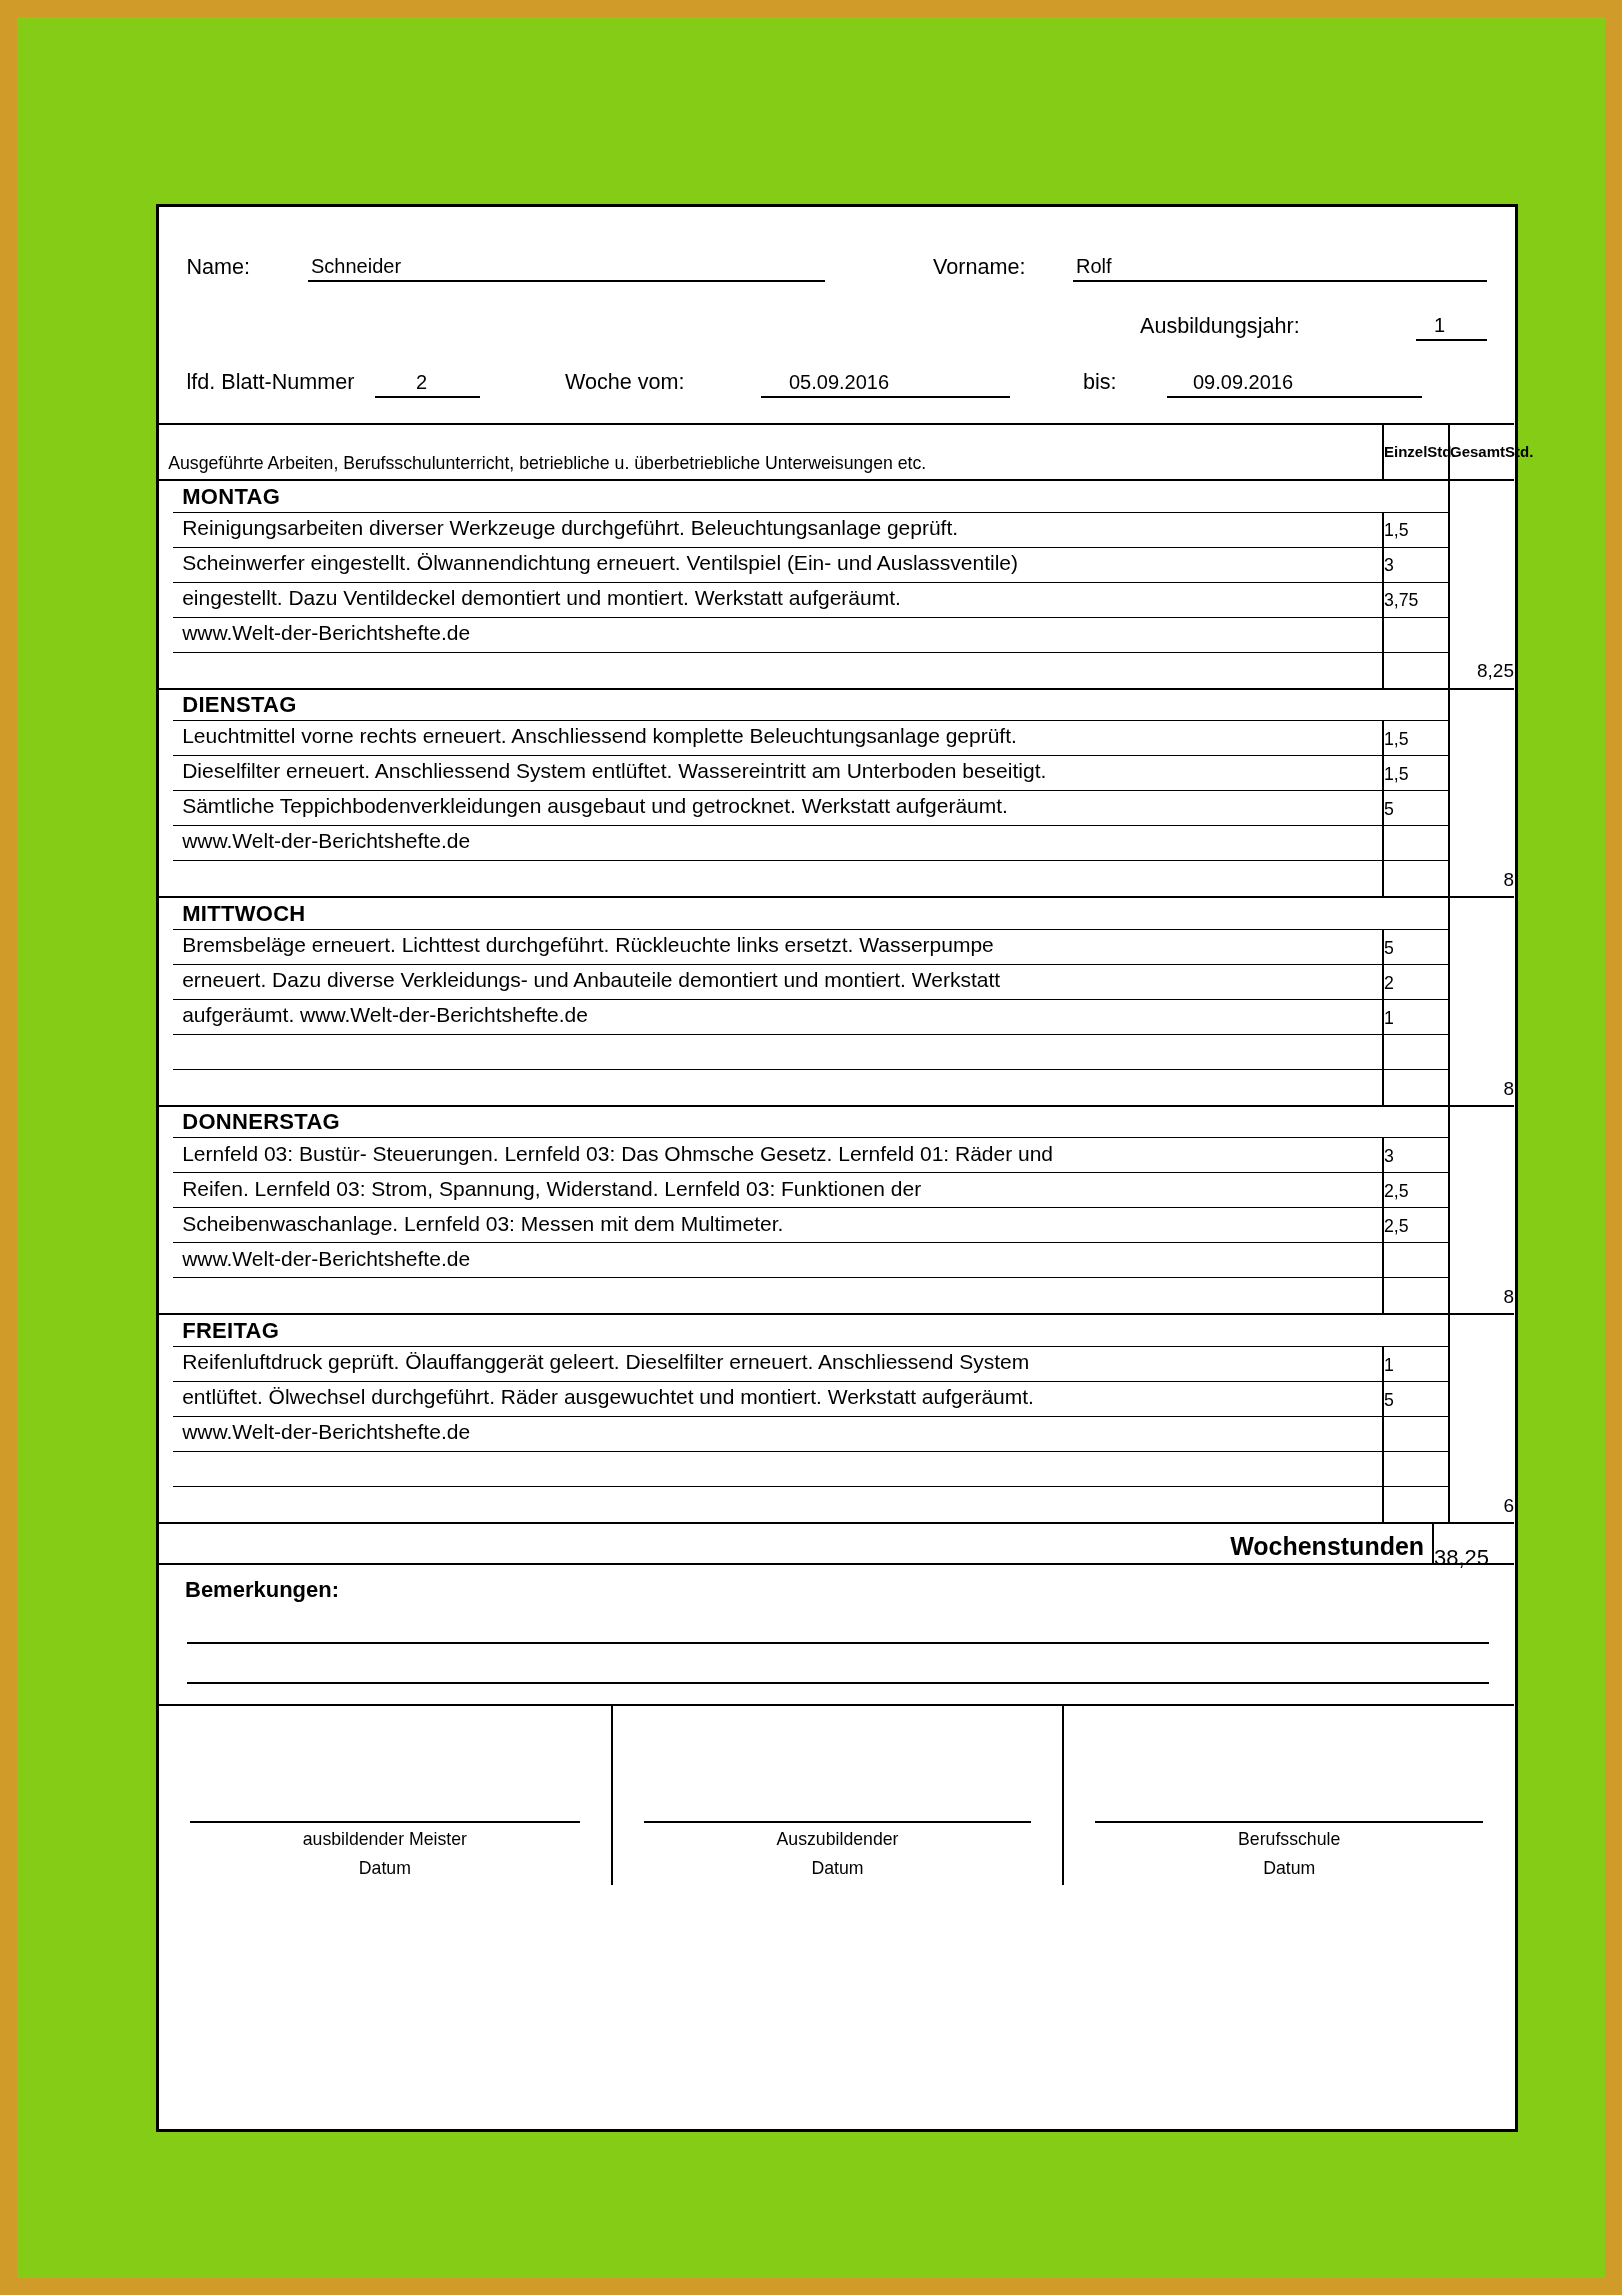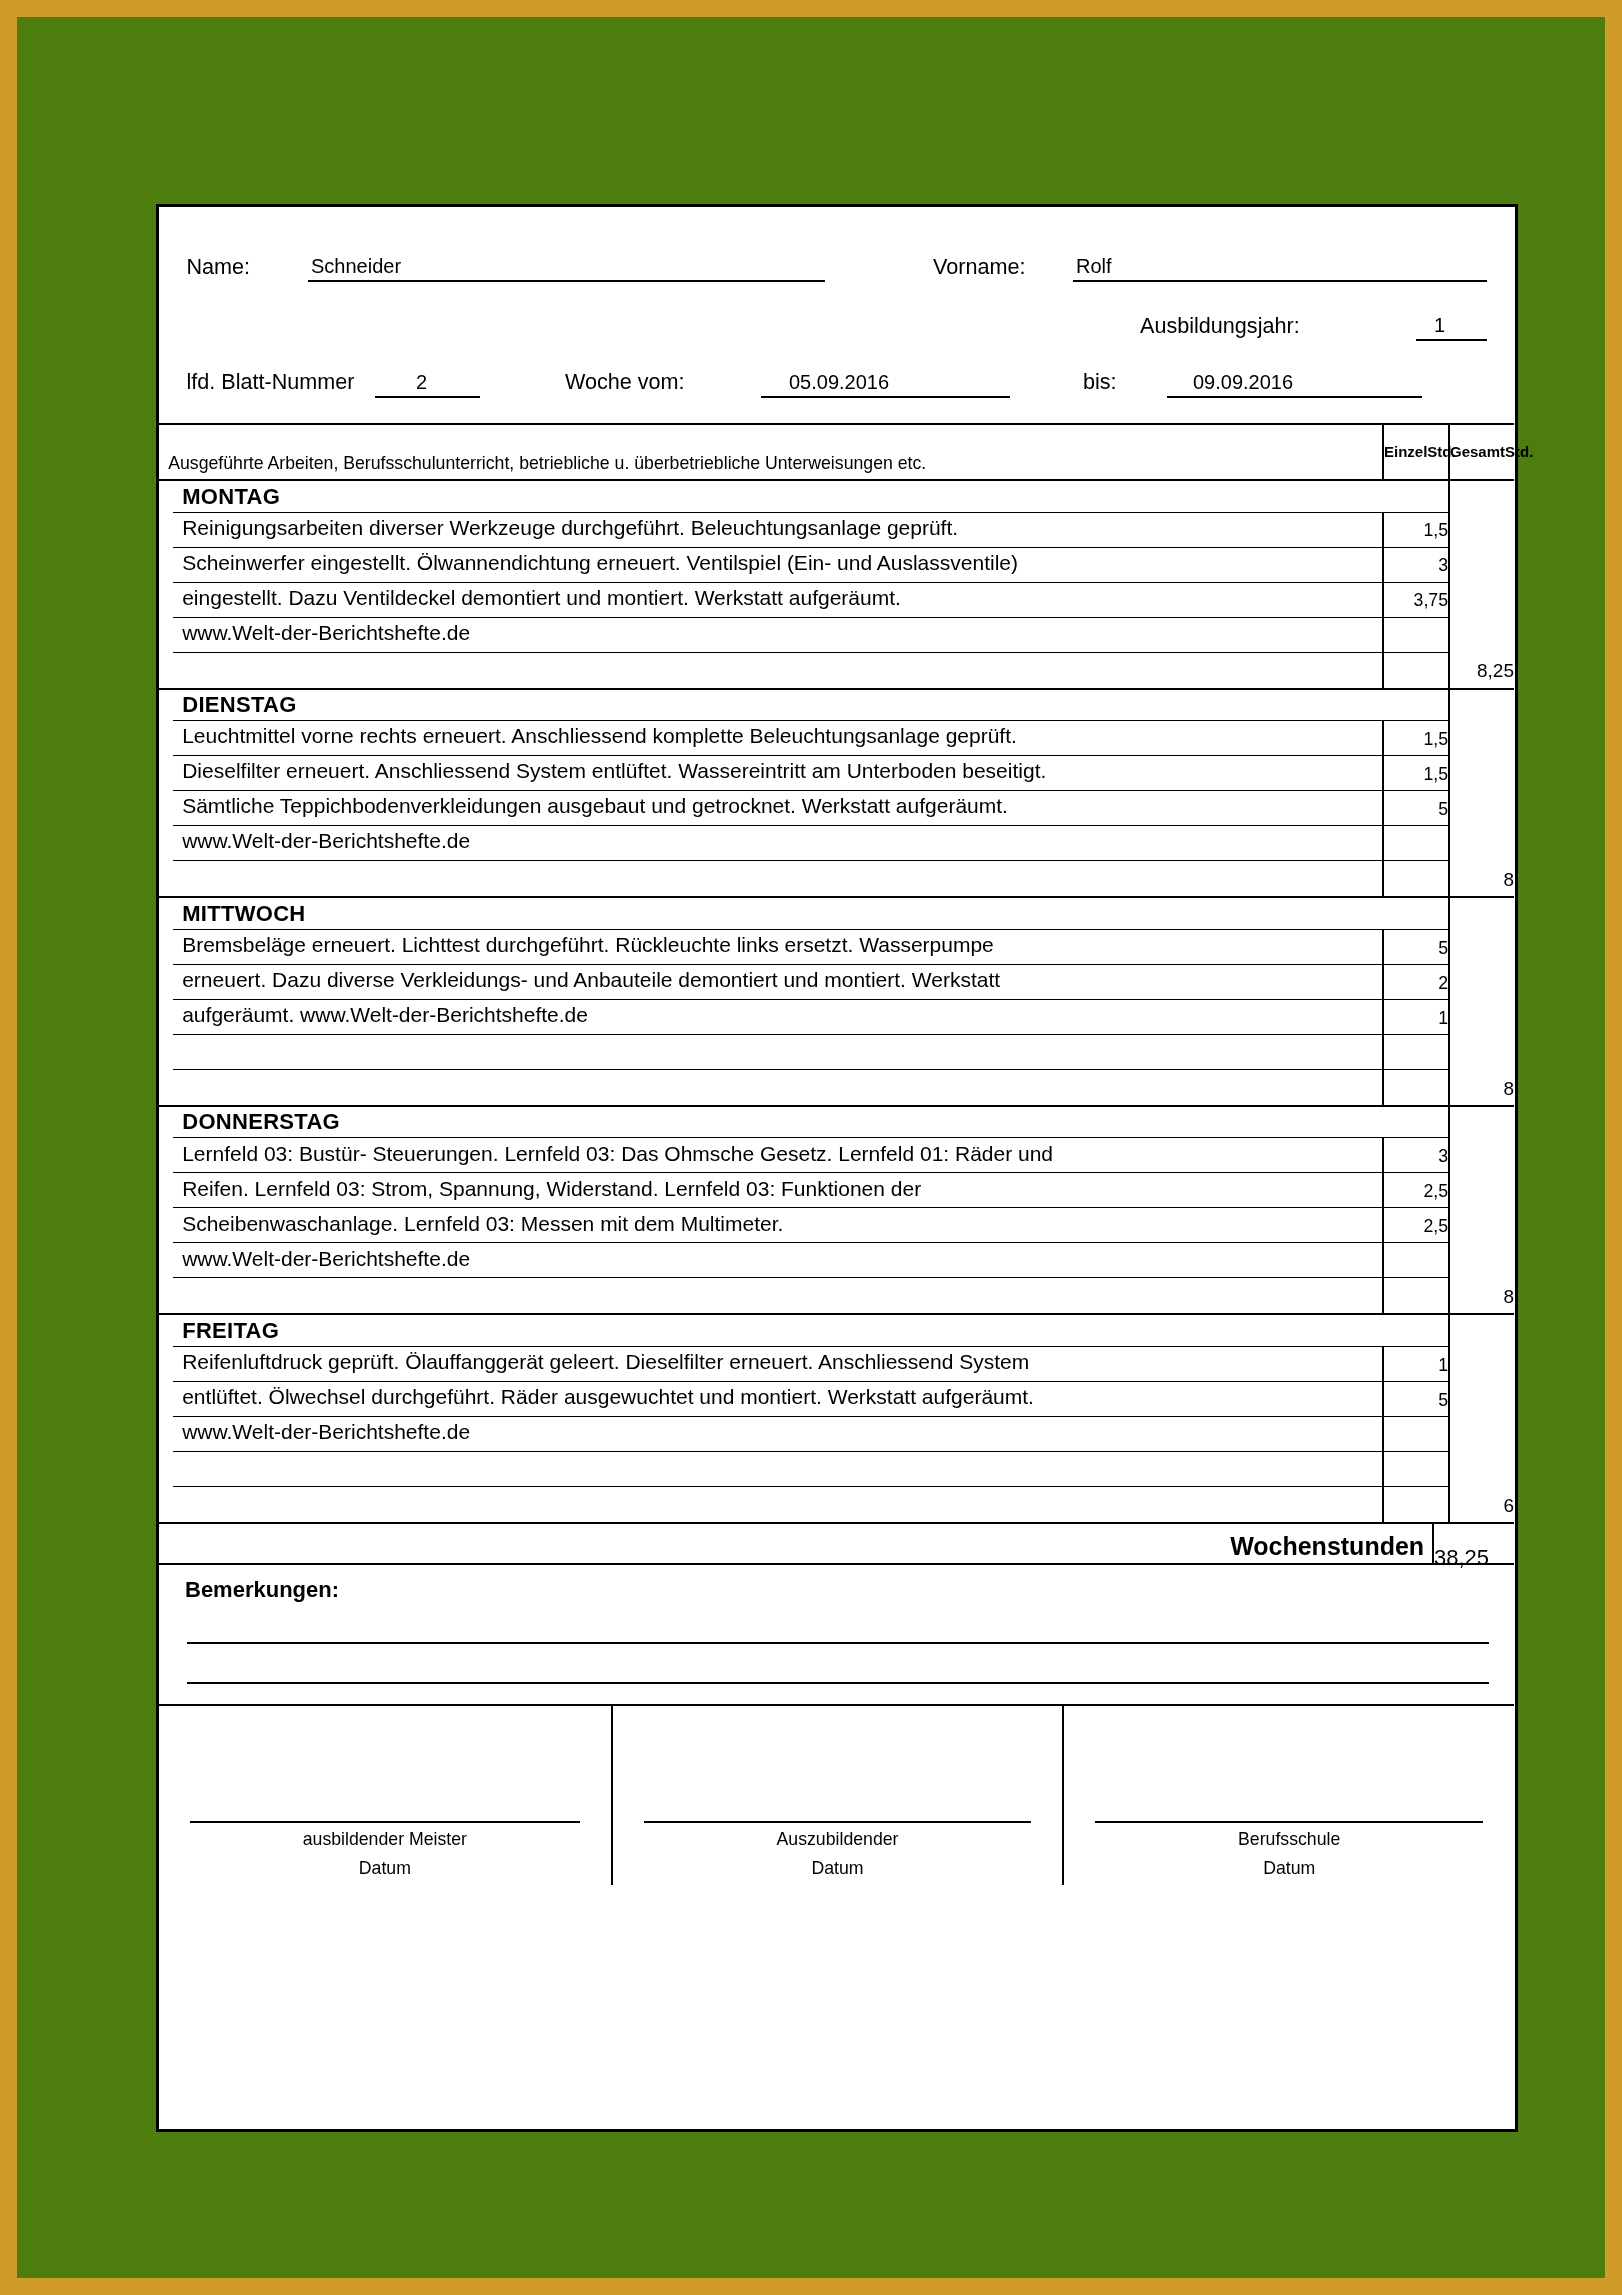--- a/index.html
+++ b/index.html
@@ -14,21 +14,21 @@
     position: relative;
     overflow: hidden;
   }
   .page-frame {
     position: absolute;
     left: 0; top: 0;
     width: 1622px;
     height: 2295px;
     box-sizing: border-box;
     border: 17px solid #d19b2a;
-    background: #4d7c0f;
+    background: #84cc16;
   }
   .sheet {
     position: absolute;
     left: 139px;
     top: 187px;
     width: 1362px;
     height: 1928px;
     box-sizing: border-box;
     border: 3.3px solid #000000;
     background: #ffffff;
@@ -117,21 +117,21 @@
     font-size: 21px;
     padding: 3.3px 0 0 9.2px;
     white-space: nowrap;
     overflow: hidden;
     box-sizing: border-box;
   }
   .linerow .hrs {
     width: 66px;
     border-left: 2px solid #000;
     box-sizing: border-box;
-    text-align: right;
+    text-align: left;
     font-size: 17.7px;
     padding-top: 7.9px;
   }
   .daygroup .gesamtcell {
     width: 66px;
     border-left: 2px solid #000;
     box-sizing: border-box;
     position: relative;
   }
   .gesamtcell .sum {

